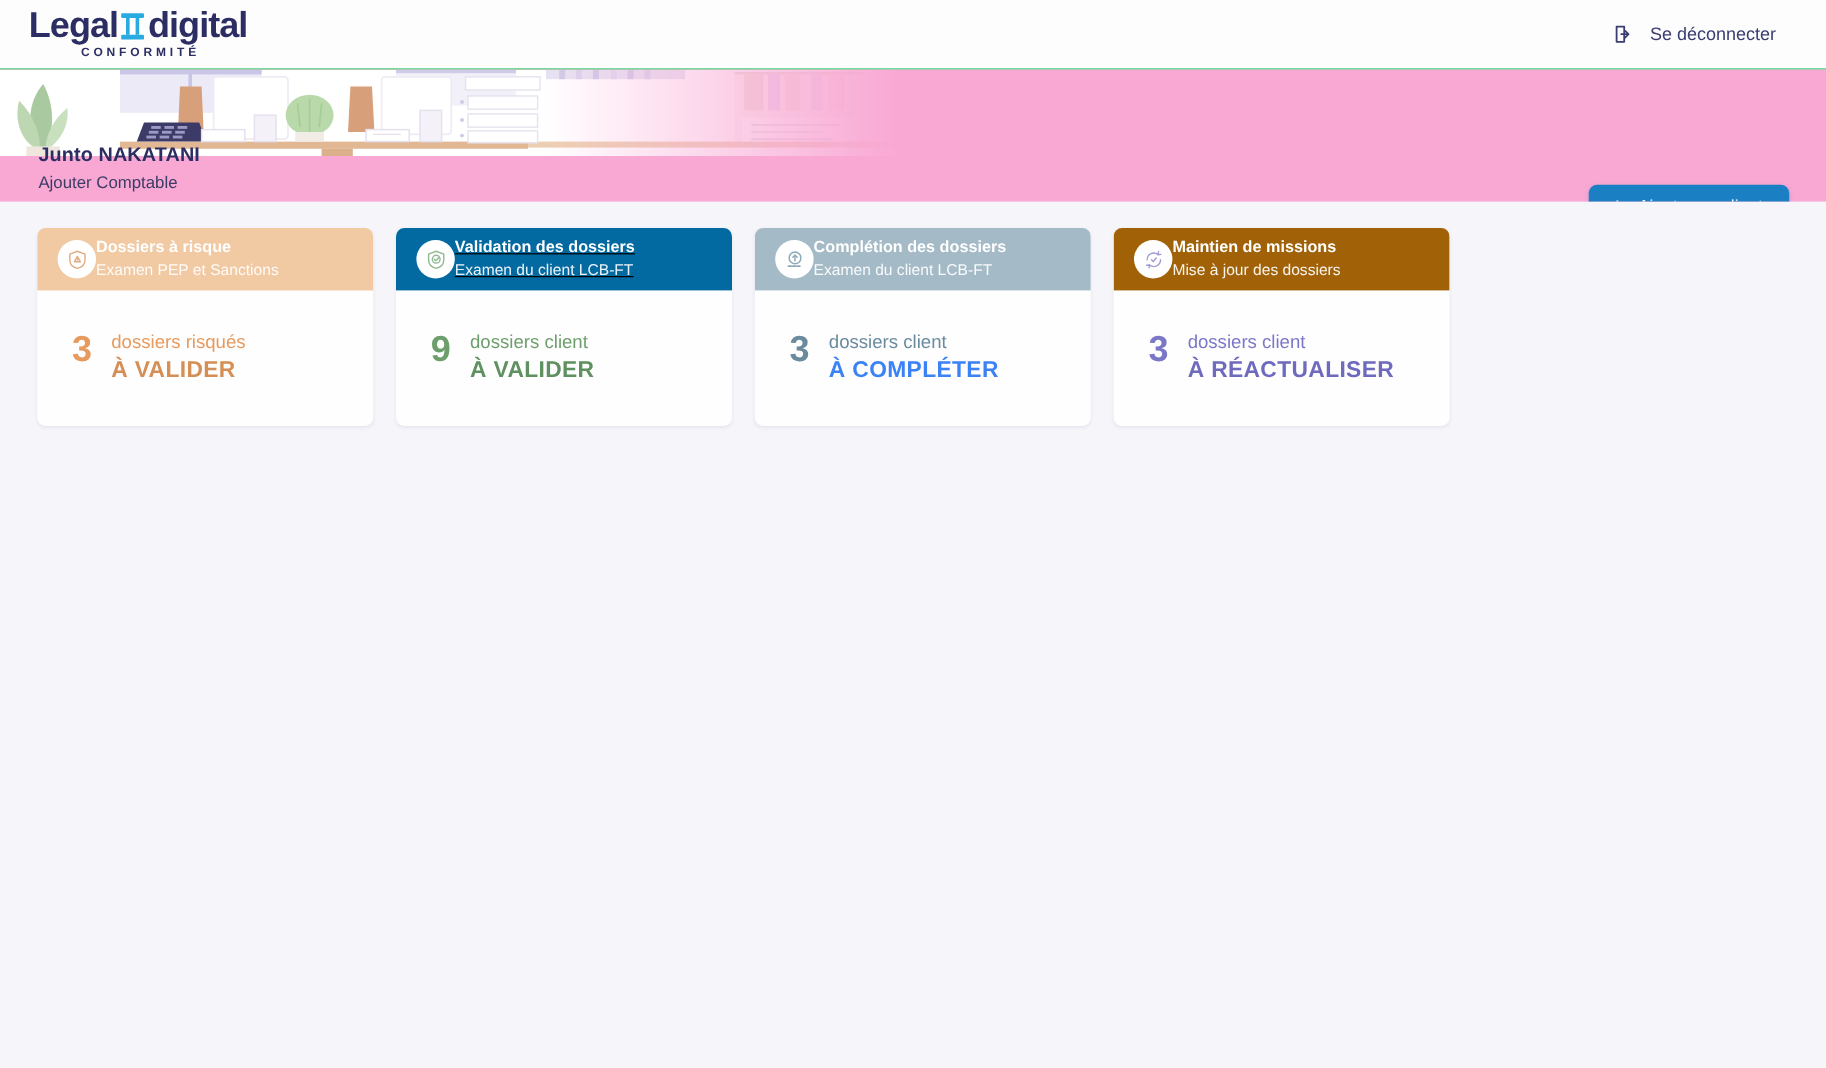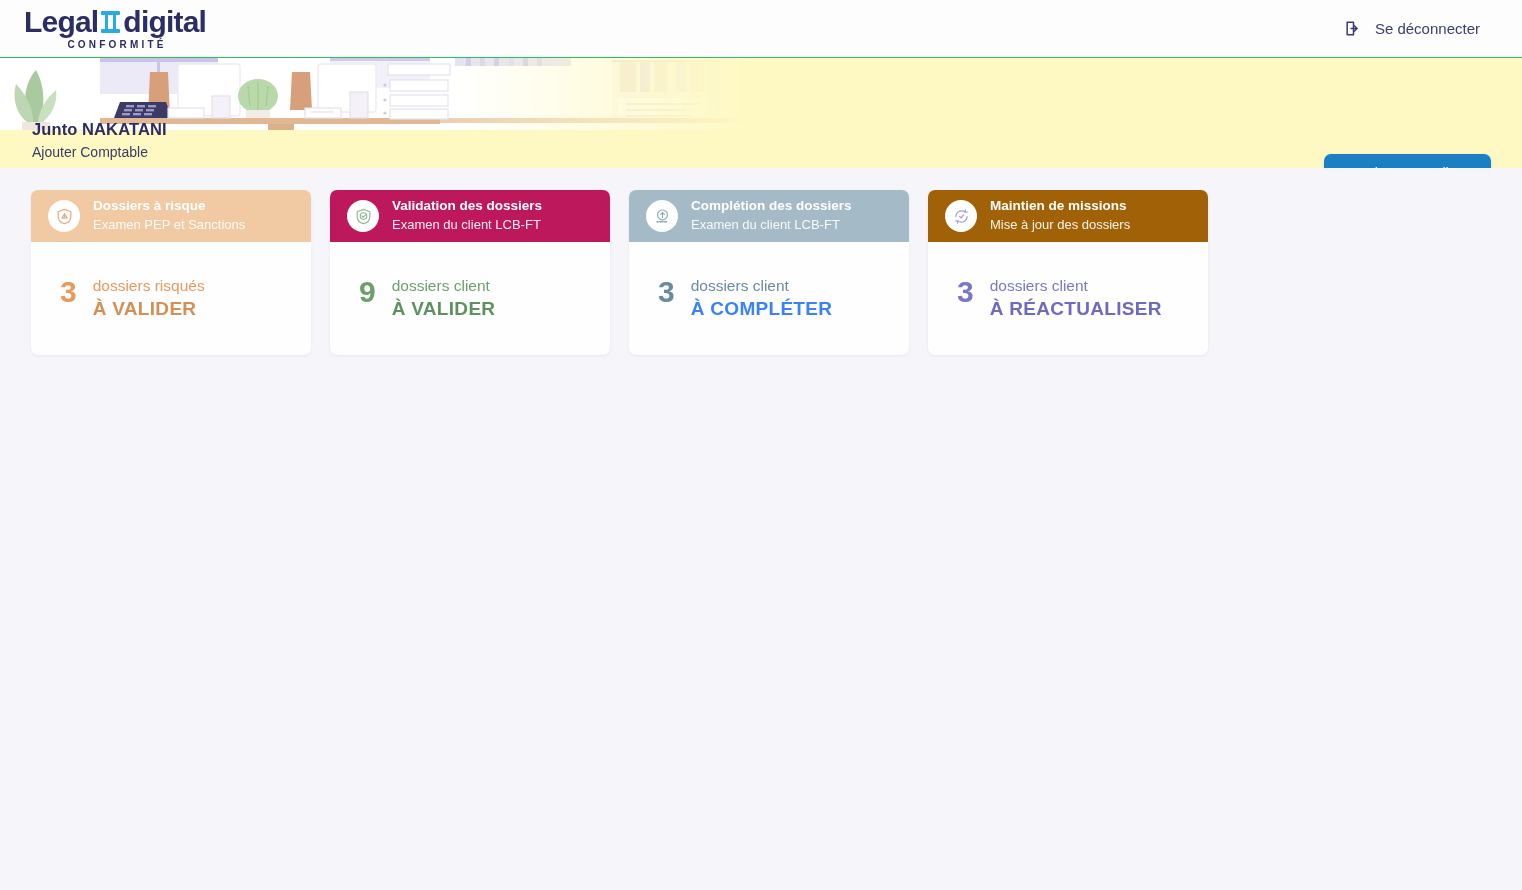--- a/index.html
+++ b/index.html
@@ -66,21 +66,21 @@
     background: none; border: none;
     font-family: inherit;
   }
   .logout svg { display: block; }
 
   
   .hero {
     position: relative;
     height: 110px;
     width: 100%;
-    background: #fef9c3;
+    background: #f9a8d4;
     overflow: hidden;
   }
   .hero-illustration {
     position: absolute;
     left: 0; top: 0;
     width: 780px; height: 72px;
     overflow: hidden;
     -webkit-mask-image: linear-gradient(to right, #000 0%, #000 58%, transparent 96%);
     mask-image: linear-gradient(to right, #000 0%, #000 58%, transparent 96%);
   }
@@ -128,21 +128,20 @@
     width: 280px;
     background: #fefeff;
     border-radius: 7px;
     box-shadow: 0 1px 3px rgba(40,40,80,0.07);
     overflow: hidden;
     cursor: pointer;
   }
   .card-head {
     display: flex;
     align-items: center;
-    gap: 13px;
     padding: 13px 14px 13px 17px;
     height: 52px;
   }
   .card-icon {
     width: 32px; height: 32px;
     border-radius: 50%;
     background: #ffffff;
     flex: 0 0 32px;
     display: flex; align-items: center; justify-content: center;
   }
@@ -171,21 +170,21 @@
   }
   .card-lines { line-height: 1.3; margin-top: 13px; }
   .card-line1 { font-size: 15.5px; }
   .card-line2 { font-size: 19px; font-weight: bold; letter-spacing: 0.3px; margin-top: 1px; }
 
   
   .c-orange .card-head { background: #f1c9a2; }
   .c-orange .card-count, .c-orange .card-line1 { color: #e79a5d; }
   .c-orange .card-line2 { color: #d58f55; }
 
-  .c-green .card-head { background: #be185d; }
+  .c-green .card-head { background: #0369a1; text-decoration: underline; }
   .c-green .card-count, .c-green .card-line1 { color: #6d9f6c; }
   .c-green .card-line2 { color: #5f9160; }
 
   .c-slate .card-head { background: #a4bac6; }
   .c-slate .card-count, .c-slate .card-line1 { color: #6a8b9e; }
   .c-slate .card-line2 { color: #3b82f6; }
 
   .c-purple .card-head { background: #a16207; }
   .c-purple .card-count, .c-purple .card-line1 { color: #7b77c7; }
   .c-purple .card-line2 { color: #6e6abd; }

